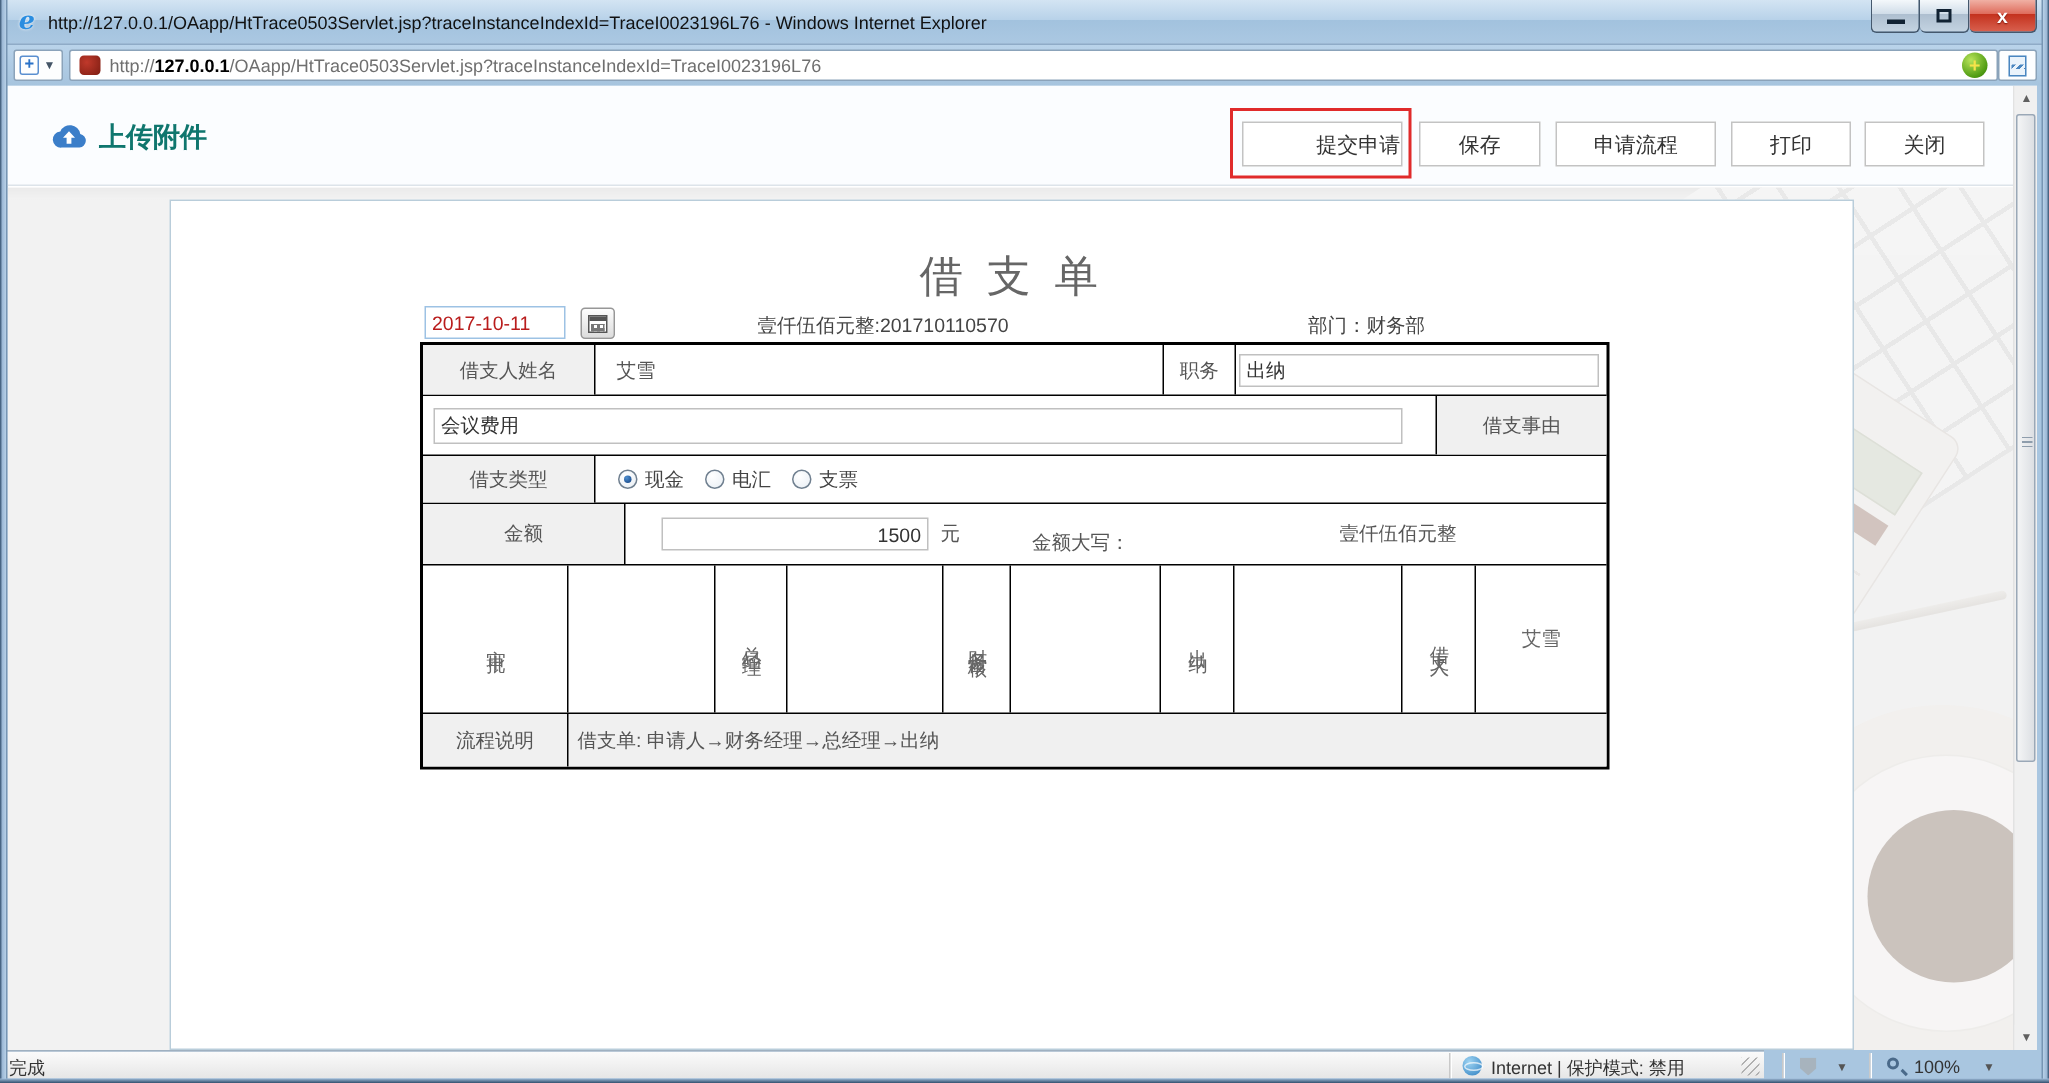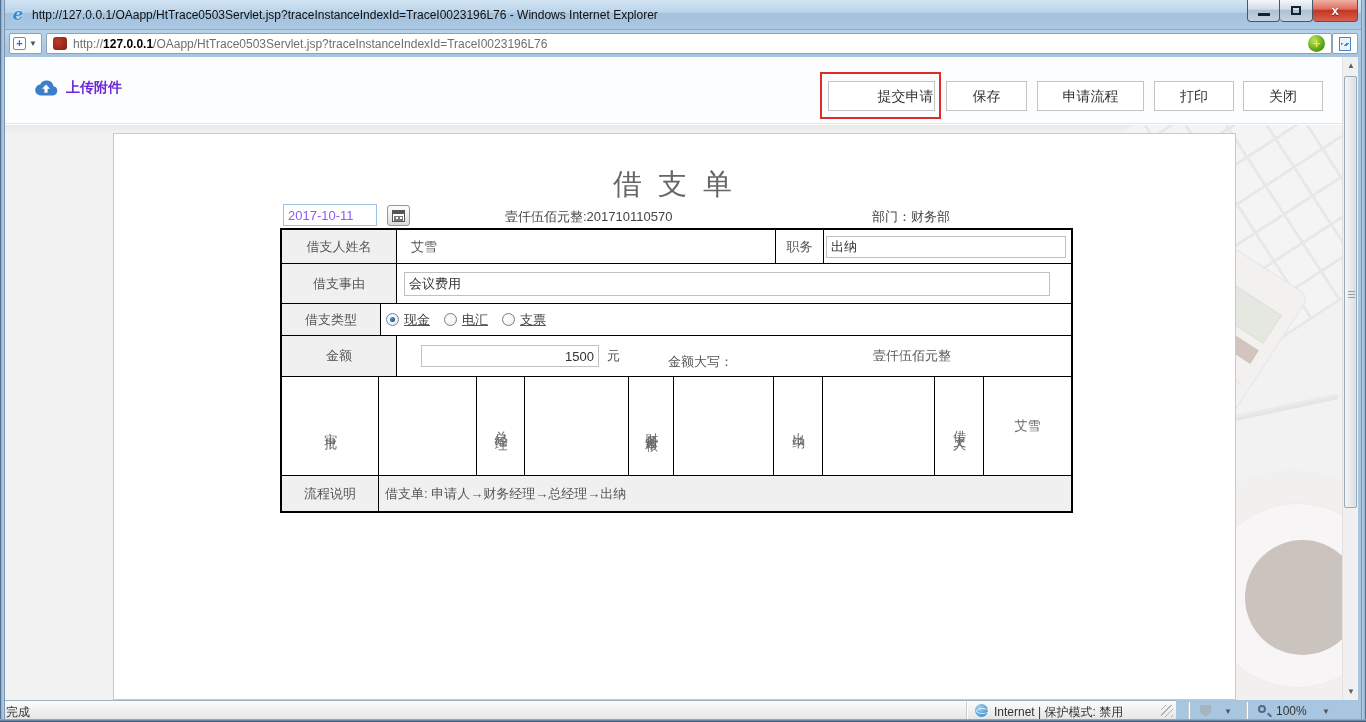--- a/index.html
+++ b/index.html
@@ -53,21 +53,21 @@
   .page-icon { width:12px; height:14px; border:1px solid #4a86c0; background:#eaf3fb; position:relative; }
   .page-icon:before { content:""; position:absolute; left:1px; top:5px; width:9px; height:3px;
     background:repeating-linear-gradient(135deg,#4a86c0 0 2px,#eaf3fb 2px 4px); }
 
   
   .viewport { position:absolute; left:5px; top:57px; width:1353px; height:643px; background:#fff; overflow:hidden; z-index:10; }
 
   
   .oa-toolbar { position:absolute; left:0; top:0; width:100%; height:67px; background:#fbfdff; border-bottom:1px solid #dde4ea; }
   .upload-link { position:absolute; left:28px; top:22px; display:flex; align-items:center; gap:7px;
-    color:#6d28d9; font-size:14px; font-weight:bold; cursor:pointer; }
+    color:#0f766e; font-size:18px; font-weight:bold; cursor:pointer; }
   .oa-btn { position:absolute; top:24px; height:30px; background:#fff; border:1px solid #c3c3c3;
     font-size:14px; color:#333; text-align:center; line-height:28px; cursor:pointer; }
   .red-box { position:absolute; left:815px; top:15px; width:121px; height:47px; border:2px solid; z-index:5; }
 
   
   .page { position:absolute; left:0; top:68px; width:1337px; height:575px; background:#f2f2f2; overflow:hidden; }
   .photo-layer { position:absolute; inset:0; overflow:hidden; opacity:.65; }
   .kb { position:absolute; left:1060px; top:-60px; width:400px; height:260px; transform:rotate(-33deg);
     background-color:#f6f6f6;
     background-image:repeating-linear-gradient(90deg,#e3e3e3 0 3px,transparent 3px 34px),
@@ -85,21 +85,21 @@
   .cup { position:absolute; left:1200px; top:378px; width:185px; height:185px; border-radius:50%; background:#faf8f7; border:1px solid #eceae7; }
   .coffee { position:absolute; left:1240px; top:415px; width:115px; height:115px; border-radius:50%; background:#7f6a5d; opacity:.55; }
   .band { position:absolute; left:0; top:0; width:100%; height:8px; background:linear-gradient(180deg,#e6e6e6,#f2f2f2); }
 
   .panel { position:absolute; left:108px; top:8px; width:1123px; height:567px; background:#fff; border:1px solid #b9cdda; }
 
   .form-title { position:absolute; left:108px; top:40px; width:1123px; text-align:center;
     font-size:29px; color:#666; letter-spacing:4px; }
 
   .meta-date { position:absolute; left:278px; top:79px; width:94px; height:22px; border:1px solid #9dc2e4;
-    font-size:13px; color:#8b5cf6; padding:0 4px; }
+    font-size:13px; color:#b91c1c; padding:0 4px; }
   .cal-btn { position:absolute; left:382px; top:80px; width:23px; height:21px; border:1px solid #979797; border-radius:3px;
     background:linear-gradient(180deg,#fdfdfd,#dcdcdc); display:flex; align-items:center; justify-content:center; }
   .cal-glyph { width:13px; height:12px; border:1px solid #555; background:#fff; position:relative; }
   .cal-glyph:before { content:""; position:absolute; left:0; top:0; width:100%; height:3px; background:#555; }
   .cal-glyph:after { content:""; position:absolute; left:1px; top:5px; width:9px; height:5px;
     background:repeating-linear-gradient(90deg,#777 0 2px,transparent 2px 4px),
                repeating-linear-gradient(0deg,#777 0 2px,transparent 2px 4px); }
   .meta-serial { position:absolute; left:500px; top:83px; font-size:13px; color:#444; }
   .meta-dept { position:absolute; left:867px; top:83px; font-size:13px; color:#444; }
 
@@ -236,46 +236,46 @@
       <div class="tr r1">
         <div class="td label" style="width:114px;">借支人姓名</div>
         <div class="td" style="width:379px; padding-left:14px;">艾雪</div>
         <div class="td" style="width:48px; justify-content:center;">职务</div>
         <div class="td grow" style="padding-left:2px;">
           <input class="txt-input" style="width: 240px;" value="出纳">
         </div>
       </div>
 
       <div class="tr r2">
-        <div class="td label" style="width:114px;">借支事由</div>
         <div class="td grow" style="padding-left:7px;">
           <input class="txt-input" style="width: 646px; height: 24px;" value="会议费用">
         </div>
+        <div class="td label" style="width:114px;">借支事由</div>
       </div>
 
       <div class="tr r3">
-        <div class="td label" style="width:98px;">借支类型</div>
-        <div class="td grow" style="padding-left:5px;text-decoration:underline;">
+        <div class="td label" style="width:114px;">借支类型</div>
+        <div class="td grow" style="padding-left:15px;">
           <span class="radio-group">
             <span class="radio sel"></span>
             <span>现金</span>
           </span>
           <span class="radio-group">
             <span class="radio"></span>
             <span>电汇</span>
           </span>
           <span class="radio-group">
             <span class="radio"></span>
             <span>支票</span>
           </span>
         </div>
       </div>
 
       <div class="tr r4">
-        <div class="td label" style="width:114px;">金额</div>
+        <div class="td label" style="width:134px;">金额</div>
         <div class="td grow" style="padding-left:24px;">
           <input class="txt-input" style="width: 178px; text-align: right;" value="1500">
           <span style="margin-left:8px; color:#555;">元</span>
           <span style="margin-left:48px; color:#555;margin-top:12px;">金额大写：</span>
           <span style="margin-left:140px; color:#555;">壹仟伍佰元整</span>
         </div>
       </div>
 
       <div class="tr r5">
         <div class="td vcell" style="width:96px;">

